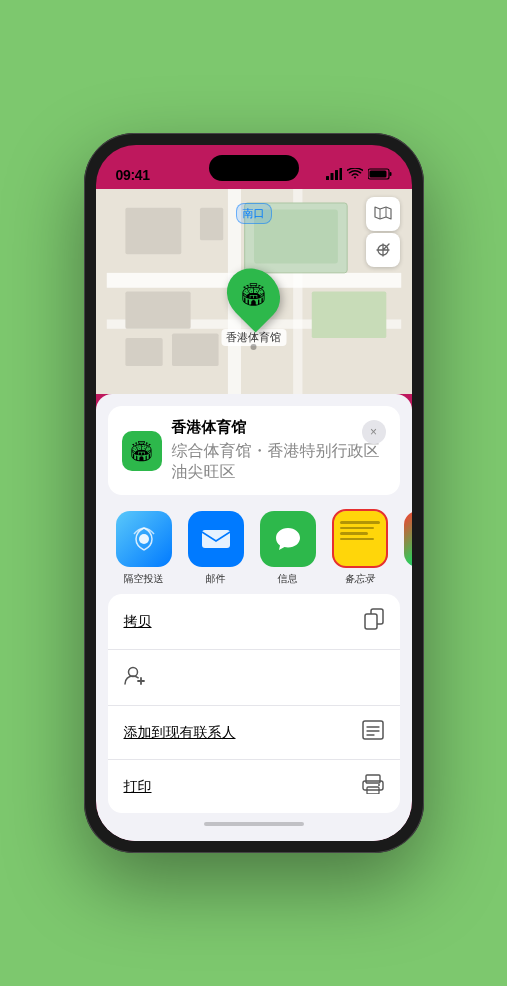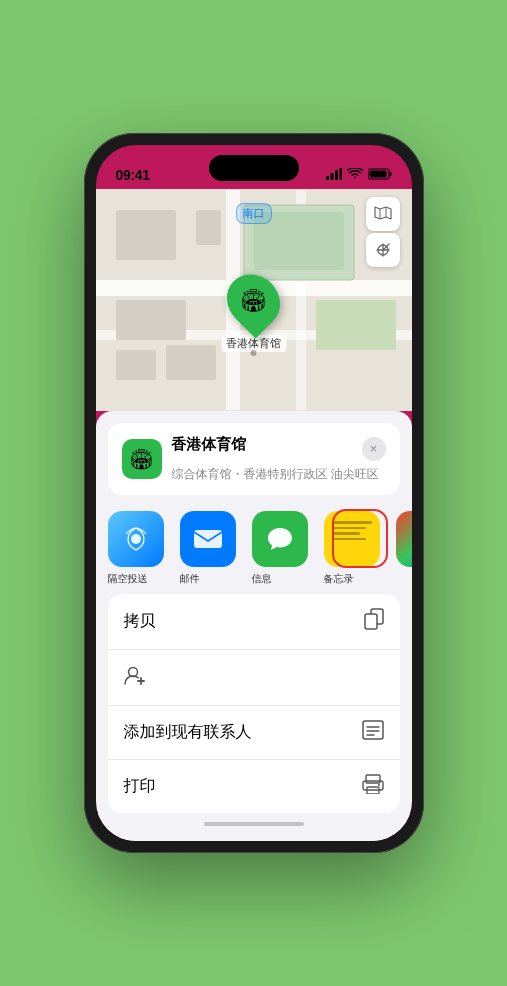--- a/index.html
+++ b/index.html
@@ -175,23 +175,23 @@
     }
     .venue-info {
       flex: 1;
     }
     .venue-name {
       font-size: 15px;
       font-weight: 600;
       color: #000;
     }
     .venue-sub {
-      font-size: 12px;
+      font-size: 16px;
       color: #888;
-      margin-top: 12px;
+      margin-top: 4px;
     }
     .venue-close {
       width: 24px;
       height: 24px;
       background: #e5e5ea;
       border-radius: 50%;
       display: flex;
       align-items: center;
       justify-content: center;
       font-size: 12px;
@@ -203,26 +203,27 @@
     
     .share-row {
       display: flex;
       gap: 0;
       padding: 8px 12px;
       overflow: hidden;
     }
     .share-item {
       display: flex;
       flex-direction: column;
-      align-items: flex-start;
+      align-items: center;
       gap: 5px;
       min-width: 72px;
     }
     .share-item.selected {
       position: relative;
+      font-style: italic;
     }
     .share-item.selected::before {
       content: '';
       position: absolute;
       top: -2px;
       left: 8px;
       right: 8px;
       bottom: 18px;
       border: 2.5px solid #e63030;
       border-radius: 14px;
@@ -262,22 +263,23 @@
       align-items: center;
       justify-content: space-between;
       padding: 14px 16px;
       border-bottom: 1px solid #e5e5ea;
     }
     .action-item:last-child {
       border-bottom: none;
       gap: 9px;
     }
     .action-text {
-      font-size: 16px;
+      font-size: 14px;
       color: #000;
+      text-decoration: underline;
     }
     .action-icon {
       font-size: 18px;
       color: #555;
     }
     
     .home-indicator {
       height: 28px;
       display: flex;
       align-items: center;

